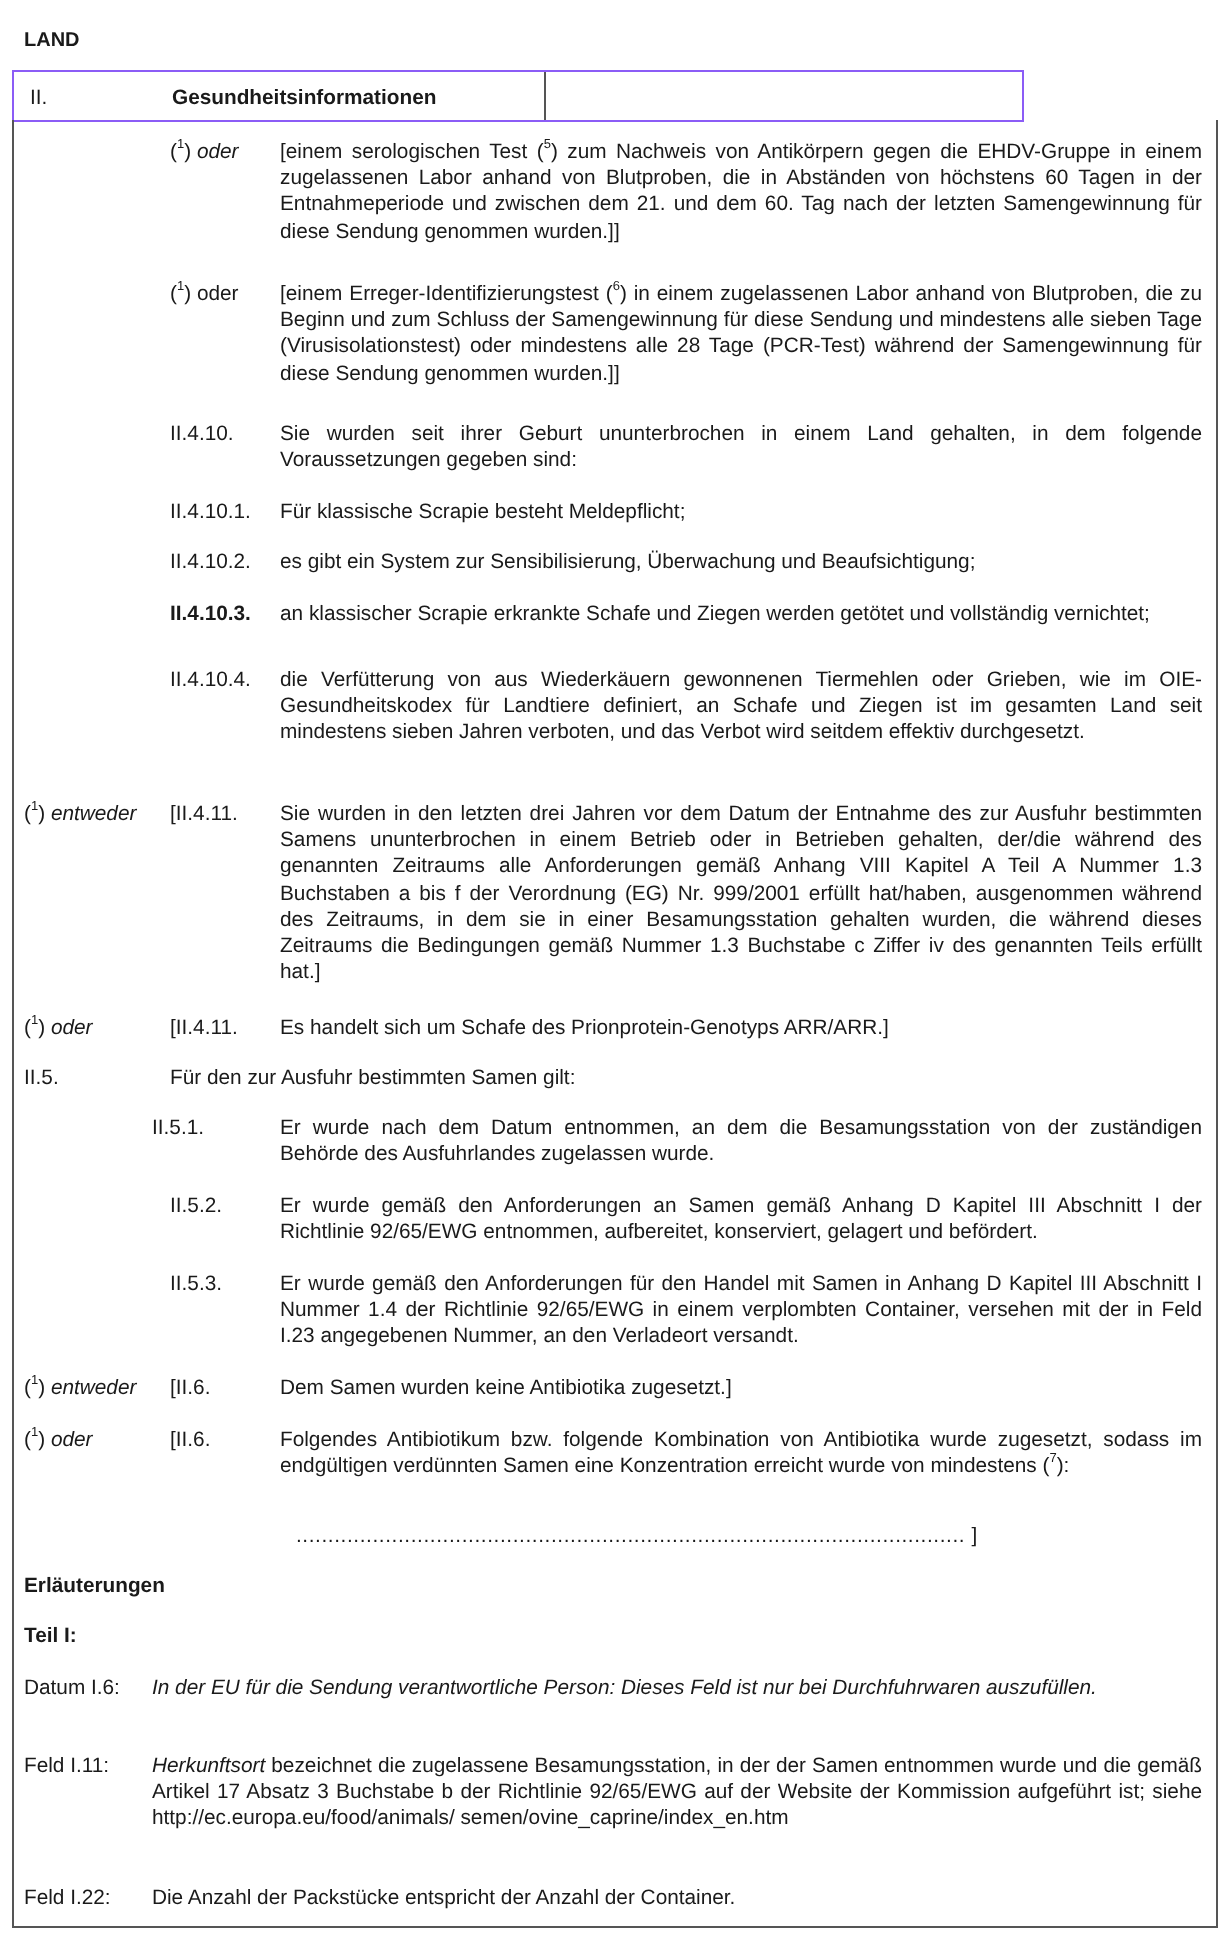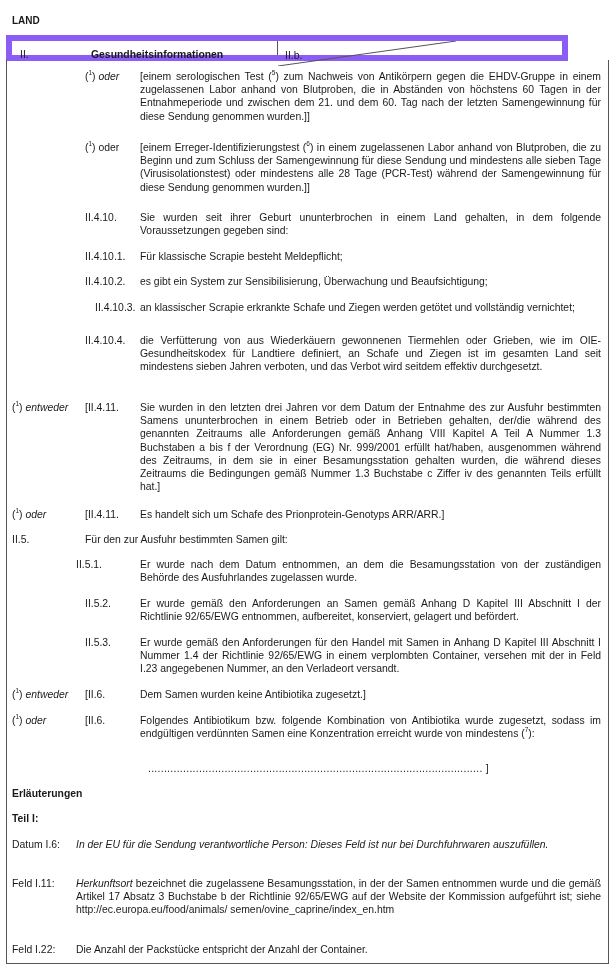--- a/index.html
+++ b/index.html
@@ -3,21 +3,21 @@
 <meta charset="utf-8">
 <style>
   * { box-sizing: border-box; margin: 0; padding: 0; }
   html, body { width: 615px; height: 975px; background: #ffffff; overflow: hidden; }
   body { font-family: "Liberation Sans", sans-serif; color: #1a1a1a; font-size: 10.4px; line-height: 13.2px; position: relative; }
 
   .topbar { position: absolute; left: 0; top: 0; width: 615px; height: 36px; }
   .country { position: absolute; left: 12px; top: 14px; font-weight: bold; font-size: 10px; }
   .doc-title { position: absolute; right: 8px; top: 3px; text-align: right; font-weight: bold; font-size: 10.6px; line-height: 12px; }
 
-  .header-table { position: absolute; left: 6px; top: 35px; width: 562px; height: 26px; border: 6px solid #8b5cf6; display: flex; }
+  .header-table { position: absolute; left: 6px; top: 35px; width: 506px; height: 26px; border: 1px solid #8b5cf6; display: flex; }
   .hcell { height: 100%; display: flex; align-items: center; font-size: 10.4px; position: relative; }
   .hc1 { width: 266px; border-right: 1px solid #555; }
   .hc1 .num { position: absolute; left: 8px; top: 7px; }
   .hc1 .ttl { position: absolute; left: 79px; top: 7px; font-weight: bold; }
   .hc2 { width: 157px; border-right: 1px solid #555; }
   .hc2 .num { position: absolute; left: 6px; top: 1px; }
   .hc2 .ttl { position: absolute; left: 32px; top: 1px; font-weight: bold; line-height: 12px; }
   .hc3 { flex: 1; }
   .hc3 .num { position: absolute; left: 7px; top: 8px; }
   .hc3 svg { position: absolute; left: 0; top: 0; }
@@ -36,26 +36,20 @@
 
 <div class="topbar">
   <div class="country">LAND</div>
 </div>
 
 <div class="header-table">
   <div class="hcell hc1">
     <span class="num">II.</span>
     <span class="ttl">Gesundheitsinformationen</span>
   </div>
-  <div class="hcell hc3">
-    <svg width="178" height="25">
-      <line x1="0" y1="25" x2="178" y2="0" stroke="#555" stroke-width="1"></line>
-    </svg>
-    <span class="num">II.b.</span>
-  </div>
 </div>
 
 <div class="body-box"></div>
 
 <div class="row" style="top:70px;left:6px;">
   <span class="lbl" style="left:79px;top:0;">(<sup>1</sup>) <span class="it">oder</span></span>
   <div class="txt" style="left:134px;top:0;width:461px;">[einem serologischen Test (<sup>5</sup>) zum Nachweis von Antikörpern gegen die EHDV-Gruppe in einem zugelassenen Labor anhand von Blutproben, die in Abständen von höchstens 60 Tagen in der Entnahmeperiode und zwischen dem 21. und dem 60. Tag nach der letzten Samengewinnung für diese Sendung genommen wurden.]]</div>
 </div>
 
 <div class="row" style="top:141px;left:6px;">
@@ -72,21 +66,21 @@
   <span class="lbl" style="left:79px;">II.4.10.1.</span>
   <div class="txt" style="left:134px;width:461px;">Für klassische Scrapie besteht Meldepflicht;</div>
 </div>
 
 <div class="row" style="top:275px;left:6px;">
   <span class="lbl" style="left:79px;">II.4.10.2.</span>
   <div class="txt" style="left:134px;width:461px;">es gibt ein System zur Sensibilisierung, Überwachung und Beaufsichtigung;</div>
 </div>
 
 <div class="row" style="top:301px;left:6px;">
-  <span class="lbl" style="left:89px;">II.4.10.3.</span>
+  <span class="lbl" style="left:79px;font-weight:bold;">II.4.10.3.</span>
   <div class="txt" style="left:134px;width:461px;">an klassischer Scrapie erkrankte Schafe und Ziegen werden getötet und vollständig vernichtet;</div>
 </div>
 
 <div class="row" style="top:334px;left:6px;">
   <span class="lbl" style="left:79px;">II.4.10.4.</span>
   <div class="txt" style="left:134px;width:461px;">die Verfütterung von aus Wiederkäuern gewonnenen Tiermehlen oder Grieben, wie im OIE-Gesundheitskodex für Landtiere definiert, an Schafe und Ziegen ist im gesamten Land seit mindestens sieben Jahren verboten, und das Verbot wird seitdem effektiv durchgesetzt.</div>
 </div>
 
 <div class="row" style="top:401px;left:6px;">
   <span class="lbl" style="left:6px;">(<sup>1</sup>) <span class="it">entweder</span></span>

